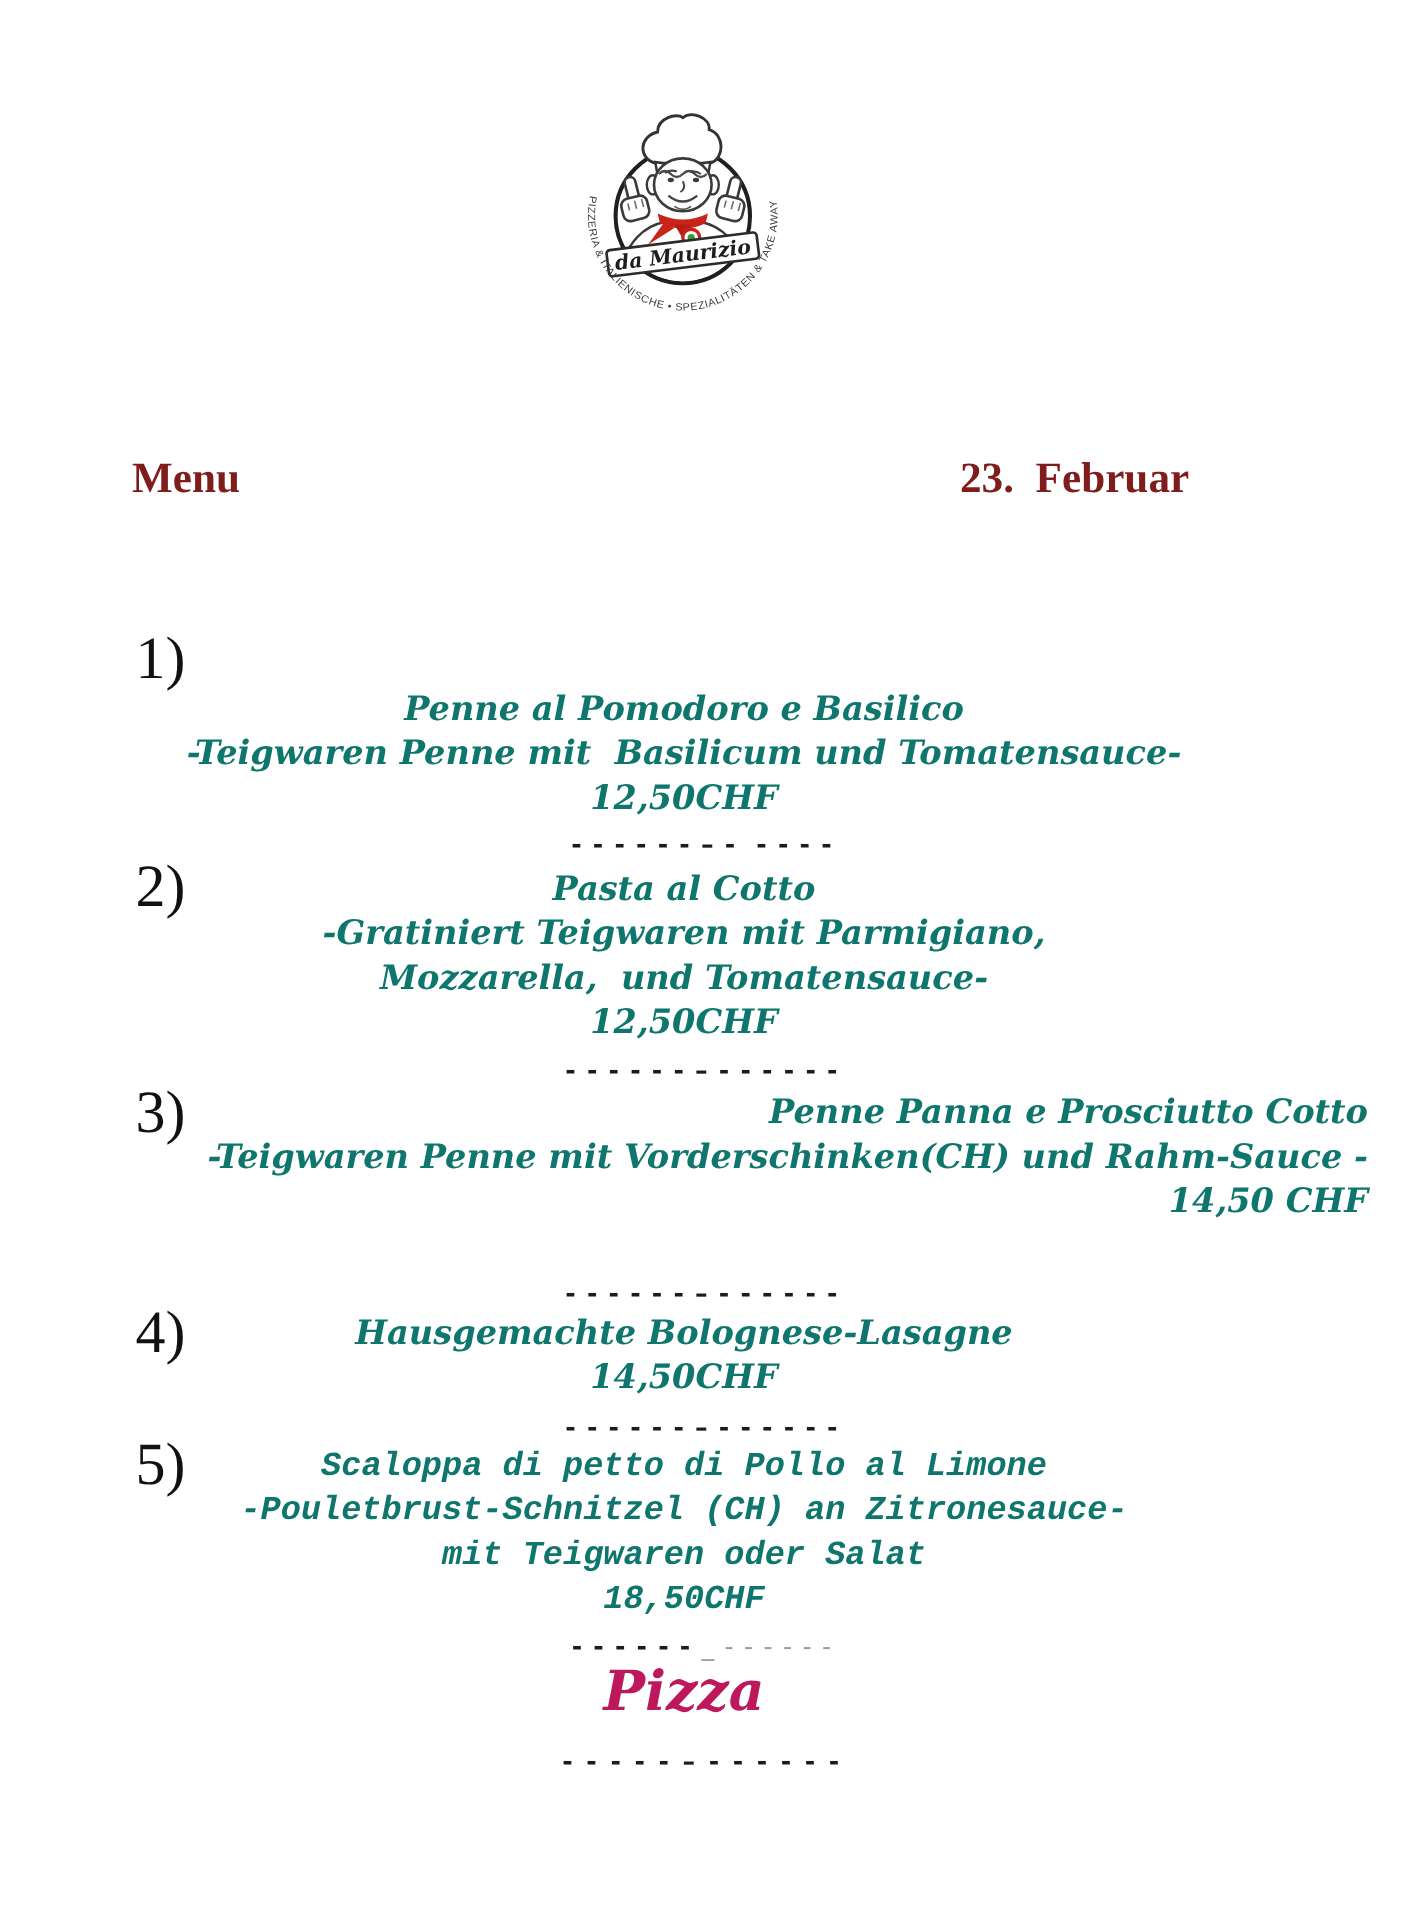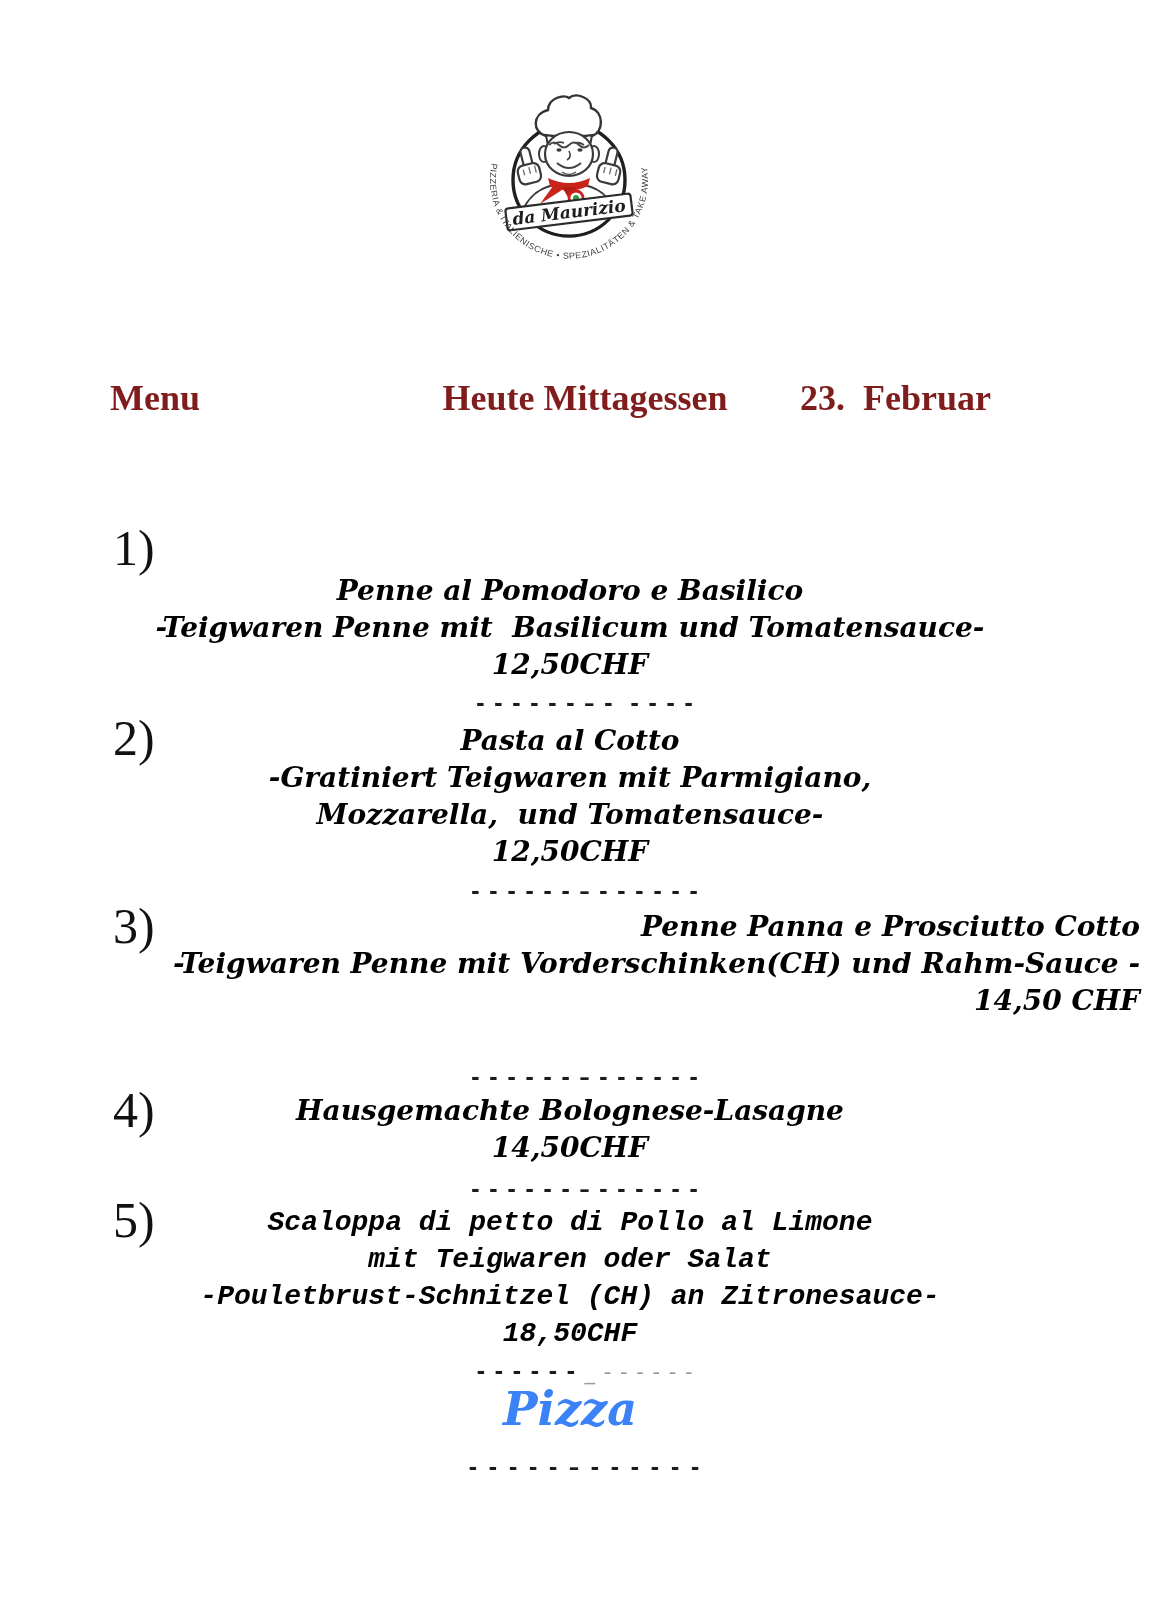--- a/index.html
+++ b/index.html
@@ -10,28 +10,28 @@
               font-family:"Liberation Serif", serif;font-weight:700;font-size:36px;
               line-height:44px;color:#7f1d1d;}
   .header-row span{position:absolute;white-space:pre;}
   .h-left{left:110px;}
   .h-center{left:50%;transform:translateX(-50%);}
   .h-right{left:800px;}
   .item-number{position:absolute;left:113px;font-family:"Liberation Serif", serif;
                font-weight:400;font-size:50px;line-height:52px;color:#111;}
   .lines{position:absolute;left:0;width:1140px;text-align:center;
          font-weight:700;font-style:italic;font-size:28px;line-height:37px;
-         color:#000000;}
+         color:#0f766e;}
   .lines div{white-space:pre;}
   .sep{position:absolute;left:0;width:1170px;text-align:center;
        font-family:"DejaVu Sans", sans-serif;font-weight:700;font-size:21px;
        line-height:16px;letter-spacing:1px;color:#1c1c1c;white-space:pre;}
   .sep .gray{color:#9a9a9a;font-weight:400;}
   .pizza-title{position:absolute;left:0;top:1382px;width:1140px;text-align:center;
-               font-weight:700;font-style:italic;font-size:46px;color:#3b82f6;}
+               font-weight:700;font-style:italic;font-size:46px;color:#be185d;}
   
   .n1{top:522px;} .b1{top:572px;} .d1{top:696px;}
   .n2{top:712px;} .b2{top:722px;} .d2{top:884px;}
   .n3{top:900px;} .b3{top:908px;text-align:right;} .d3{top:1070px;}
   .n4{top:1084px;} .b4{top:1092px;font-style:italic;} .d4{top:1182px;}
   .n5{top:1194px;} .b5{top:1204px;font-family:Liberation Mono, monospace;} .d5{top:1364px;}
   .d6{top:1460px;letter-spacing:2px;}
 </style>
 </head>
 <body>
@@ -102,21 +102,20 @@
       </g>
 
       <text font-family="Liberation Sans, sans-serif" font-size="8.6" letter-spacing="0.5" fill="#3d3d3d">
         <textPath href="#arcP" startOffset="0" textLength="278" lengthAdjust="spacingAndGlyphs">PIZZERIA &amp; ITALIENISCHE • SPEZIALITÄTEN &amp; TAKE AWAY</textPath>
       </text>
     </svg>
   </div>
 
   <div class="header-row">
     <span class="h-left">Menu</span>
-    <span class="h-center">Heute Mittagessen</span>
     <span class="h-right">23.  Februar</span>
   </div>
 
   <div class="item-number n1">1)</div>
   <div class="lines b1">
     <div>Penne al Pomodoro e Basilico</div>
     <div>-Teigwaren Penne mit  Basilicum und Tomatensauce-</div>
     <div>12,50CHF</div>
   </div>
   <div class="sep d1">- - - - - - – -  - - - -</div>
@@ -141,22 +140,22 @@
   <div class="item-number n4">4)</div>
   <div class="lines b4">
     <div>Hausgemachte Bolognese-Lasagne</div>
     <div>14,50CHF</div>
   </div>
   <div class="sep d4">- - - - - - – - - - - - -</div>
 
   <div class="item-number n5">5)</div>
   <div class="lines b5">
     <div>Scaloppa di petto di Pollo al Limone</div>
+    <div>-Pouletbrust-Schnitzel (CH) an Zitronesauce-</div>
     <div>mit Teigwaren oder Salat</div>
-    <div>-Pouletbrust-Schnitzel (CH) an Zitronesauce-</div>
     <div>18,50CHF</div>
   </div>
   <div class="sep d5"><span>- - - - - - </span><span class="gray">_ - - - - - -</span></div>
 
   <div class="pizza-title">Pizza</div>
   <div class="sep d6">- - - - - – - - - - - -</div>
 
 </div>
 
 </body></html>

